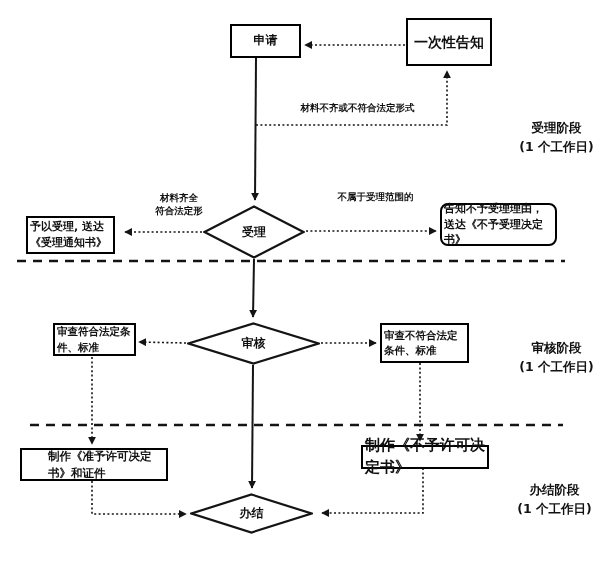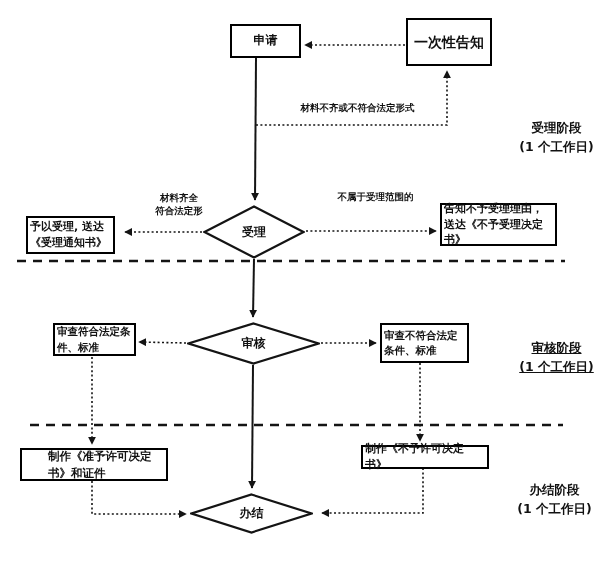--- a/index.html
+++ b/index.html
@@ -54,29 +54,29 @@
     <polyline class="dot" points="92,481 92,514 186,514" marker-end="url(#arr)"></polyline>
     <polyline class="dot" points="423,468 423,513 322,513" marker-end="url(#arr)"></polyline>
   </svg>
 
   <div class="box" style="left:230px;top:24px;width:71px;height:34px;font-size:12px;">申请</div>
 
   <div class="box" style="left:406px;top:18px;width:86px;height:48px;font-size:14px;">一次性告知</div>
 
   <div class="box" style="left:26px;top:216px;width:89px;height:38px;font-size:11px;">予以受理, 送达《受理通知书》</div>
 
-  <div class="box" style="left:440px;top:203px;width:117px;height:43px;font-size:11px;">告知不予受理理由，送达《不予受理决定书》</div>
+  <div class="box" style="left:440px;top:203px;width:117px;height:43px;font-size:11px;border-radius:8px;">告知不予受理理由，送达《不予受理决定书》</div>
 
   <div class="box" style="left:53px;top:323px;width:83px;height:33px;font-size:10.5px;">审查符合法定条件、标准</div>
 
   <div class="box" style="left:380px;top:323px;width:89px;height:40px;font-size:10.5px;">审查不符合法定条件、标准</div>
 
   <div class="box" style="left:20px;top:448px;width:148px;height:33px;font-size:11.5px;padding-left:26px;">制作《准予许可决定书》和证件</div>
 
-  <div class="box" style="left:361px;top:445px;width:128px;height:24px;font-size:11px;">制作《不予许可决定书》</div>
+  <div class="box" style="left:361px;top:445px;width:128px;height:24px;font-size:15px;">制作《不予许可决定书》</div>
 
   <div class="diamond" style="left:203px;top:205px;width:102px;height:54px;">
     <svg width="102" height="54" viewBox="0 0 102 54">
       <polygon points="51,1.5 100.5,27 51,52.5 1.5,27" fill="#fff" stroke="#141414" stroke-width="2.2"></polygon>
     </svg>
     <span class="dlabel">受理</span>
   </div>
 
   <div class="diamond" style="left:187px;top:322px;width:133px;height:43px;">
     <svg width="133" height="43" viewBox="0 0 133 43">
@@ -99,21 +99,21 @@
     <div>符合法定形</div>
   </div>
 
   <div class="lbl" style="left:328px;top:191px;width:95px;">不属于受理范围的</div>
 
   <div class="stage-lbl" style="left:508px;top:118px;width:97px;text-align:center;">
     <span>受理阶段</span>
     <span>(1 个工作日)</span>
   </div>
 
-  <div class="stage-lbl" style="left:508px;top:338px;width:97px;text-decoration:underline;">
+  <div class="stage-lbl" style="left:508px;top:338px;width:97px;">
     <span>审核阶段</span>
     <span>(1 个工作日)</span>
   </div>
 
   <div class="stage-lbl" style="left:506px;top:480px;width:97px;">
     <span>办结阶段</span>
     <span>(1 个工作日)</span>
   </div>
 
 </div>

